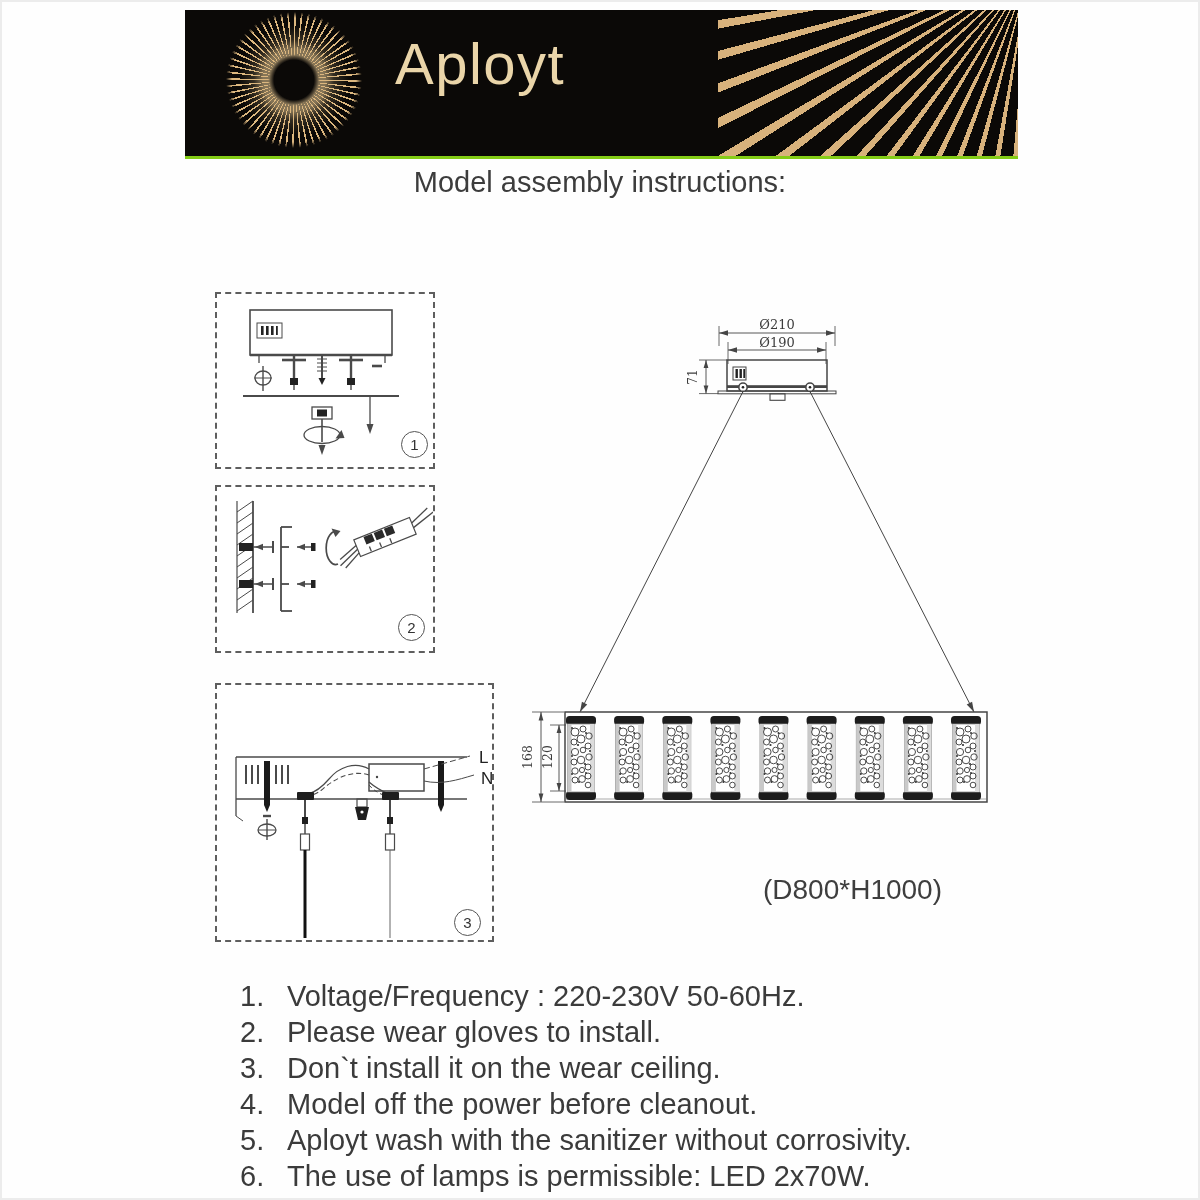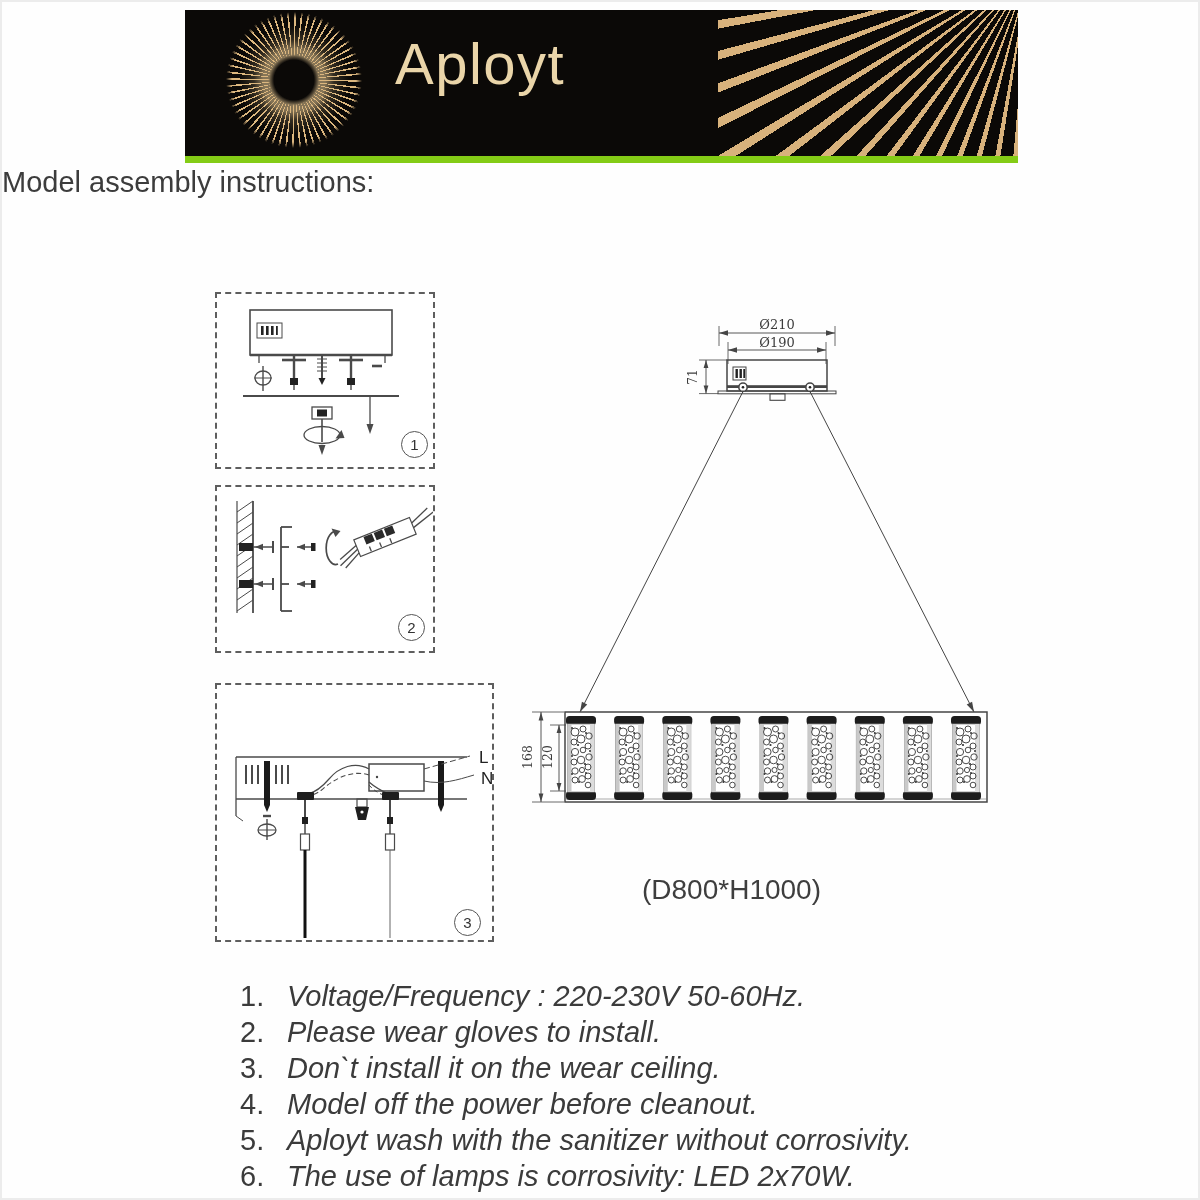--- a/index.html
+++ b/index.html
@@ -2,64 +2,64 @@
 <html><head>
 <meta charset="utf-8">
 <style>
   html,body{margin:0;padding:0;background:#fff;}
   .page{position:relative;width:1200px;height:1200px;background:#fefefe;
         font-family:"Liberation Sans",sans-serif;border:2px solid #ececec;
         box-sizing:border-box;overflow:hidden;}
 
   
   .banner{position:absolute;left:183px;top:8px;width:833px;height:146px;
-          background:#0b0907;border-bottom:7px solid #84cc16;overflow:hidden;}
+          background:#0b0907;border-bottom:3px solid #84cc16;overflow:hidden;}
   .sunburst,.sunburst-glow{position:absolute;left:23px;top:-16px;width:172px;height:172px;border-radius:50%;}
   .sunburst{
     background:repeating-conic-gradient(from 0deg,#dcb77f 0deg 1.6deg,rgba(0,0,0,0) 1.6deg 6deg);
     -webkit-mask:radial-gradient(circle,rgba(0,0,0,0) 0 24px,#000 26px 62px,rgba(0,0,0,0) 68px);
     mask:radial-gradient(circle,rgba(0,0,0,0) 0 24px,#000 26px 62px,rgba(0,0,0,0) 68px);
   }
   .sunburst-glow{
     background:radial-gradient(circle,rgba(0,0,0,0) 0 20px,rgba(236,206,152,.55) 25px 31px,
                rgba(236,206,152,.18) 40px,rgba(0,0,0,0) 55px);
   }
   .brand{position:absolute;left:210px;top:24px;font-size:58px;line-height:60px;
          color:#ead5a9;letter-spacing:1.5px;font-weight:400;}
   .banner-rays{position:absolute;right:0;top:0;width:300px;height:100%;
     background:repeating-conic-gradient(from 0deg at 104% -28%,#d8b27c 0deg 1.5deg,rgba(0,0,0,0) 1.5deg 5.4deg);}
 
   
-  .title{position:absolute;left:0;top:163px;width:100%;text-align:left;
+  .title{position:absolute;left:0;top:163px;width:100%;text-align:center;
          color:#3c3c3c;font-size:29px;line-height:34px;}
 
   
   .box{position:absolute;border:2px dashed #5e5e5e;background:#fff;box-sizing:border-box;}
   .box1{left:213px;top:290px;width:220px;height:177px;}
   .box2{left:213px;top:483px;width:220px;height:168px;}
   .box3{left:213px;top:681px;width:279px;height:259px;}
   .box svg{display:block;width:100%;height:100%;}
   .badge{position:absolute;width:25px;height:25px;border:1.6px solid #555;border-radius:50%;
          color:#333;font-size:15px;display:flex;align-items:center;justify-content:center;background:#fff;}
   .badge1{left:399px;top:429px;}
   .badge2{left:396px;top:612px;}
   .badge3{left:452px;top:907px;}
 
   
   .main-drawing{position:absolute;left:500px;top:300px;width:500px;height:520px;}
   .dimtext{font-family:"DejaVu Serif",serif;fill:#3c3c3c;}
-  .caption{position:absolute;left:640px;top:872px;width:300px;text-align:left;
+  .caption{position:absolute;left:640px;top:872px;width:300px;text-align:right;
            font-size:28px;color:#3e3e3e;}
 
   
   .instructions{position:absolute;left:238px;top:980px;width:775px;
                 font-size:29px;line-height:29px;color:#3b3b3b;}
   .ins-row{display:flex;margin-bottom:7px;}
   .ins-num{width:47px;flex:0 0 47px;}
-  .ins-text{flex:1;font-style:italic;}
+  .ins-text{flex:1;}
 </style>
 </head>
 <body>
 
 <div class="page">
 
   <div class="banner">
     <div class="sunburst-glow"></div>
     <div class="sunburst"></div>
     <div class="brand">Aployt</div>
@@ -375,17 +375,17 @@
     <div class="ins-row">
       <span class="ins-num">4.</span>
       <span class="ins-text">Model off the power before cleanout.</span>
     </div>
     <div class="ins-row">
       <span class="ins-num">5.</span>
       <span class="ins-text">Aployt wash with the sanitizer without corrosivity.</span>
     </div>
     <div class="ins-row">
       <span class="ins-num">6.</span>
-      <span class="ins-text">The use of lamps is corrosivity: LED 2x70W.</span>
+      <span class="ins-text">The use of lamps is permissible: LED 2x70W.</span>
     </div>
   </div>
 
 </div>
 
 </body></html>

